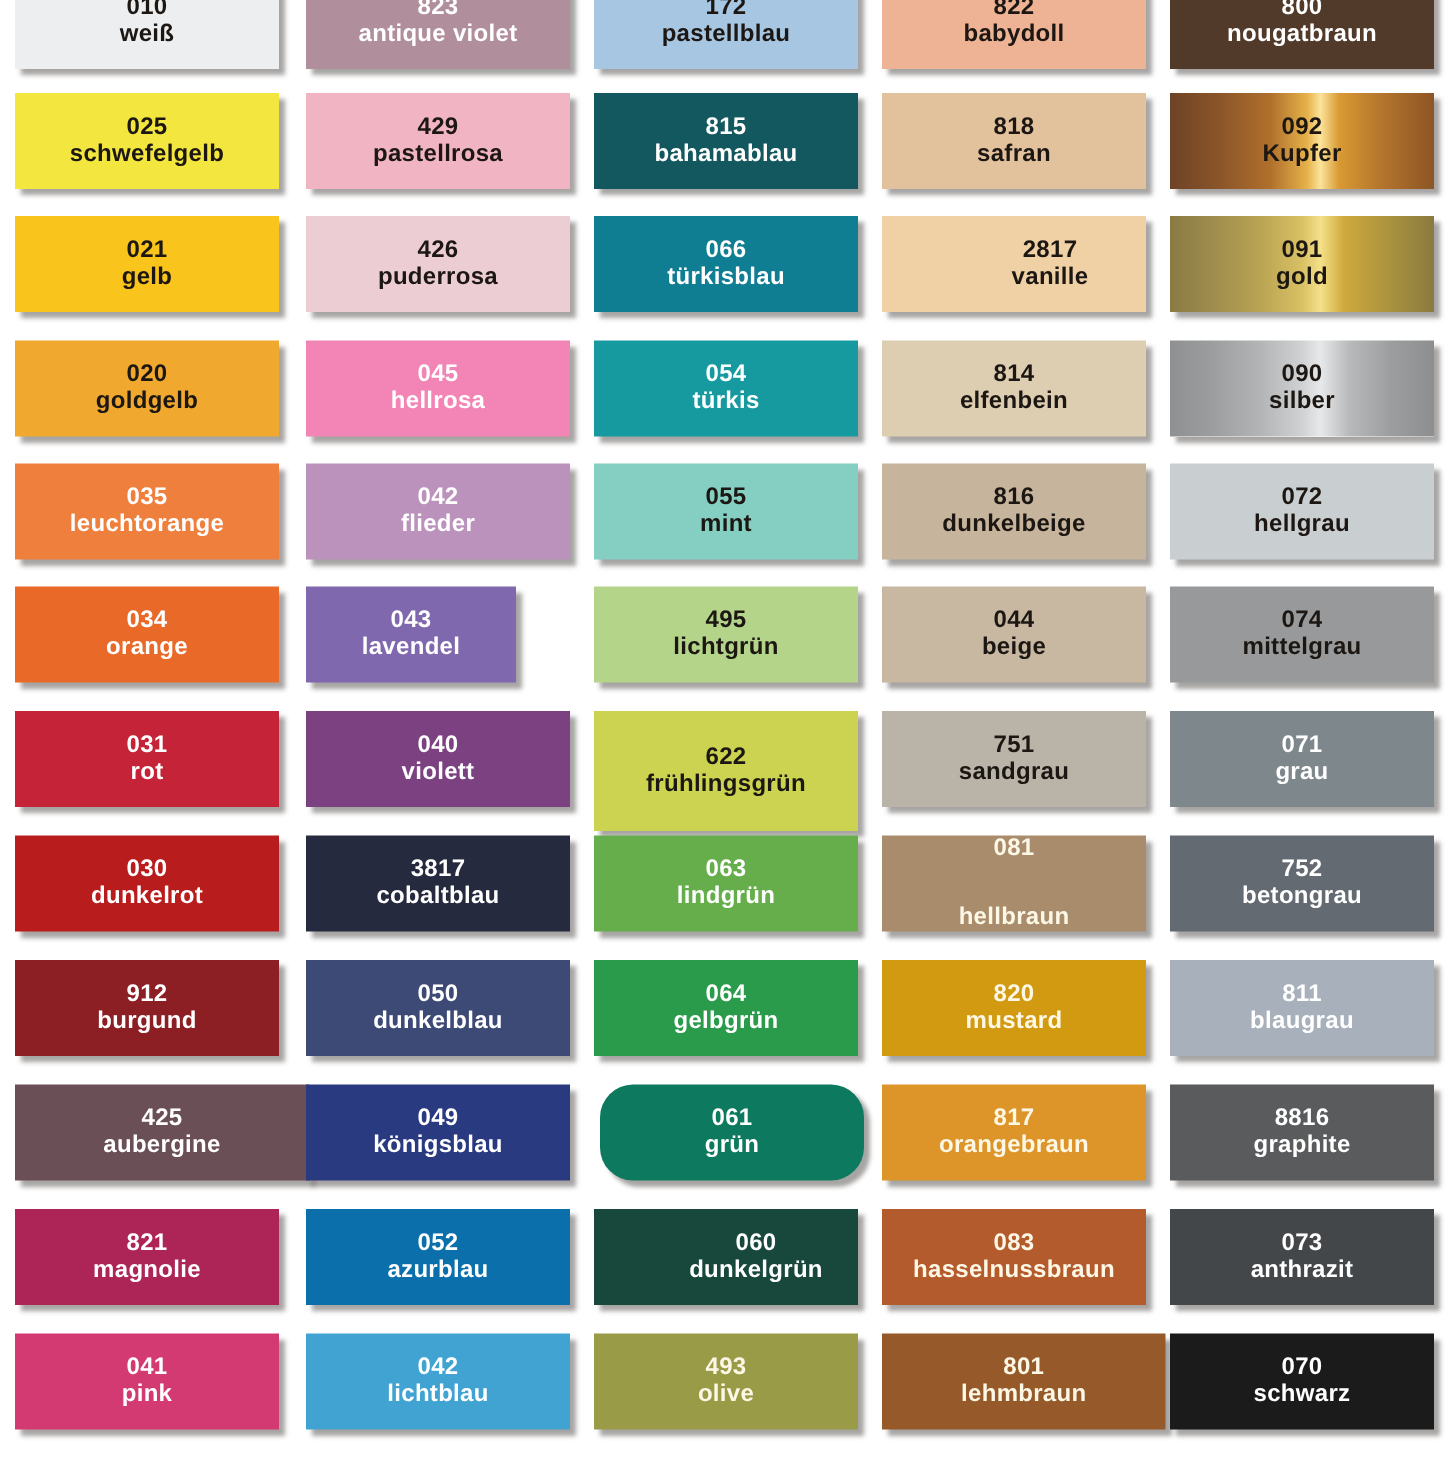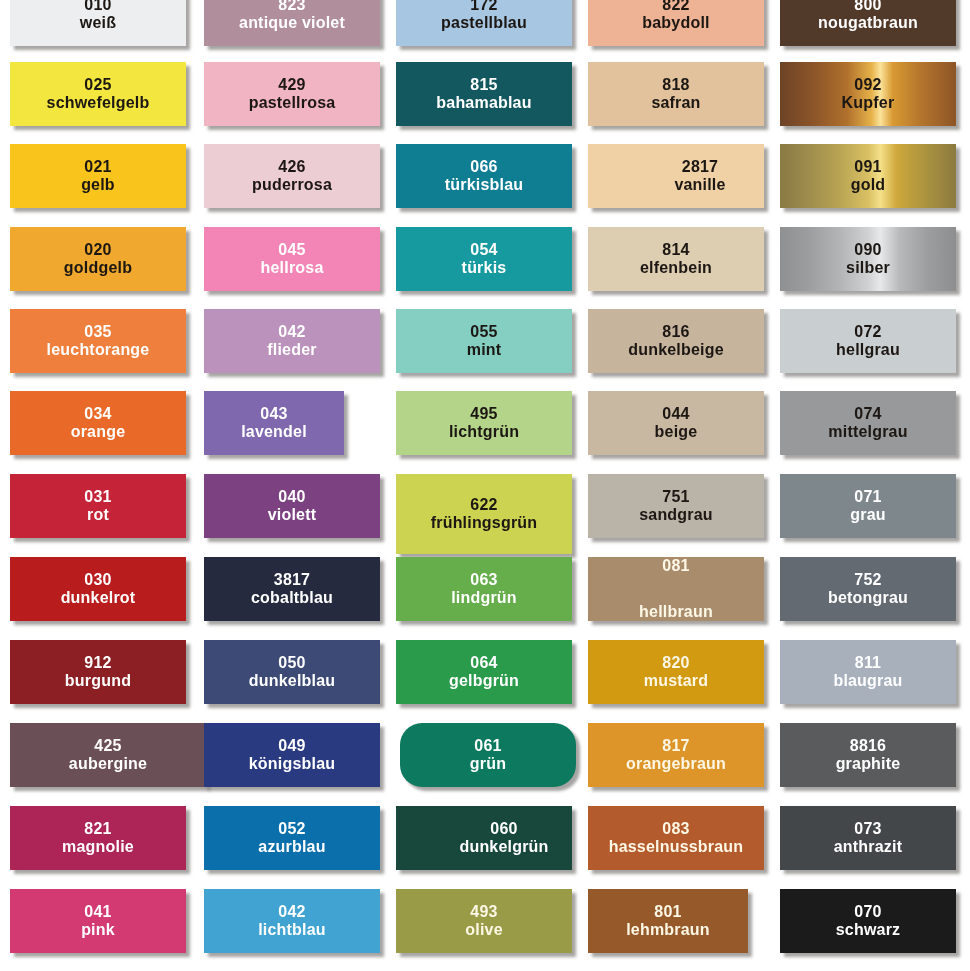--- a/index.html
+++ b/index.html
@@ -237,21 +237,21 @@
       <span class="name">mustard</span>
     </div>
     <div class="swatch cream-text" style="left: 588px; top: 723px; width: 176px; height: 64px; background: rgb(221, 148, 41);">
       <span class="code">817</span>
       <span class="name">orangebraun</span>
     </div>
     <div class="swatch cream-text" style="left: 588px; top: 806px; width: 176px; height: 64px; background: rgb(179, 91, 44);">
       <span class="code">083</span>
       <span class="name">hasselnussbraun</span>
     </div>
-    <div class="swatch cream-text" style="left: 588px; top: 889px; width: 160px; height: 64px; background: rgb(150, 90, 42);">
+    <div class="swatch cream-text" style="left: 588px; top: 889px; width: 189px; height: 64px; background: rgb(150, 90, 42);">
       <span class="code">801</span>
       <span class="name">lehmbraun</span>
     </div>
     <div class="swatch light-text" style="left: 780px; top: -18px; width: 176px; height: 64px; background: rgb(82, 58, 43);">
       <span class="code">800</span>
       <span class="name">nougatbraun</span>
     </div>
     <div class="swatch dark-text" style="left: 780px; top: 62px; width: 176px; height: 64px; background: linear-gradient(90deg, rgb(109, 67, 38) 0%, rgb(138, 84, 41) 18%, rgb(176, 112, 44) 38%, rgb(230, 178, 74) 52%, rgb(251, 227, 154) 57%, rgb(217, 154, 51) 64%, rgb(180, 117, 45) 80%, rgb(141, 85, 38) 100%);">
       <span class="code">092</span>
       <span class="name">Kupfer</span>

